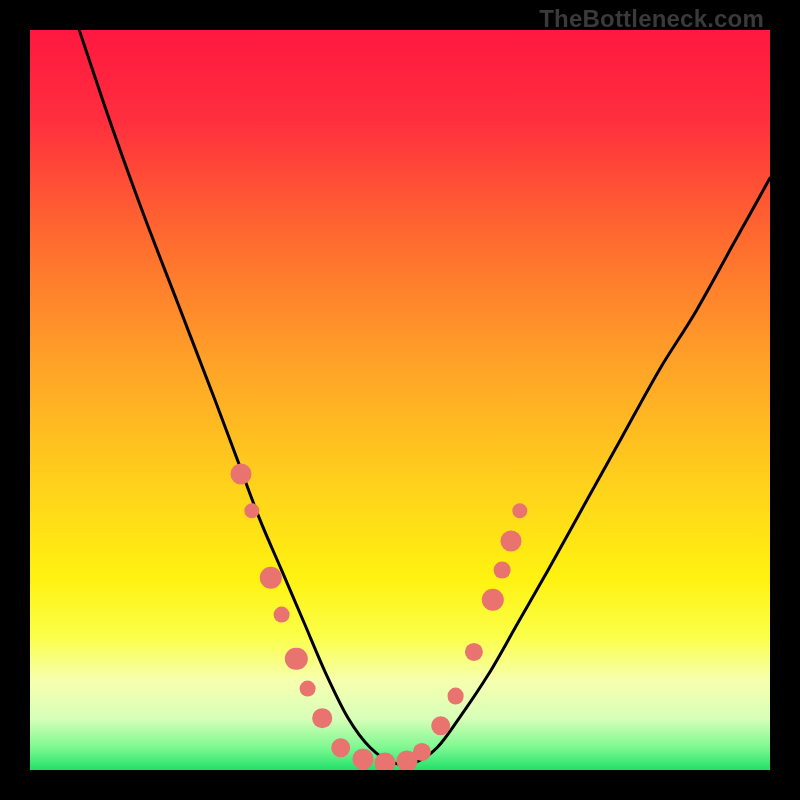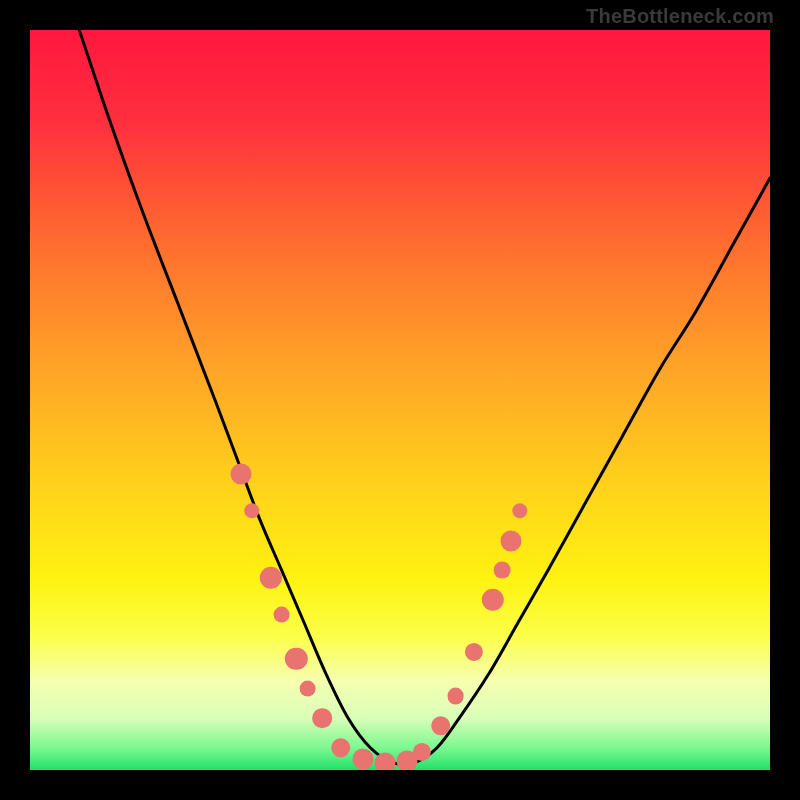--- a/index.html
+++ b/index.html
@@ -25,22 +25,22 @@
     height: 740px;
     overflow: hidden;
   }
   .gradient-bg {
     position: absolute;
     inset: 0;
   }
   .watermark {
     position: absolute;
     top: 5px;
-    right: 26px;
-    font-size: 20px;
+    right: 36px;
+    font-size: 24px;
     font-weight: 600;
     color: #3a3a3a;
     letter-spacing: 0.2px;
     user-select: none;
   }
   svg.curves {
     position: absolute;
     inset: 0;
     width: 100%;
     height: 100%;

